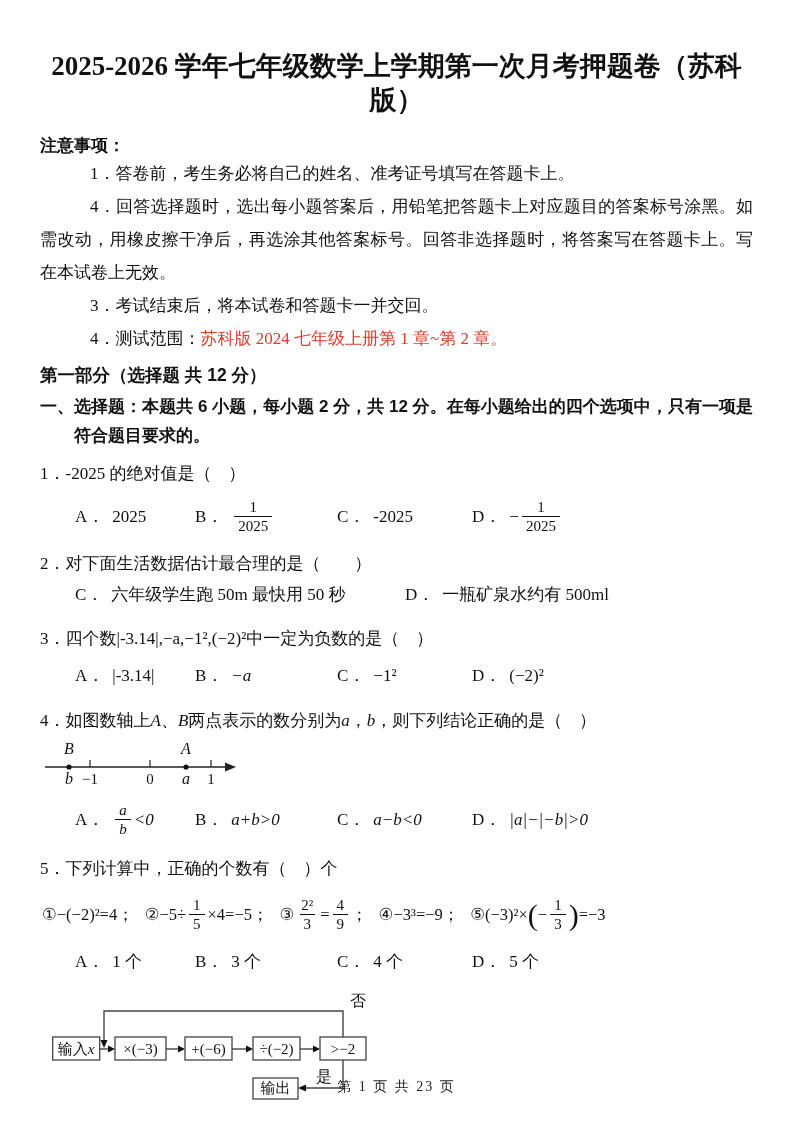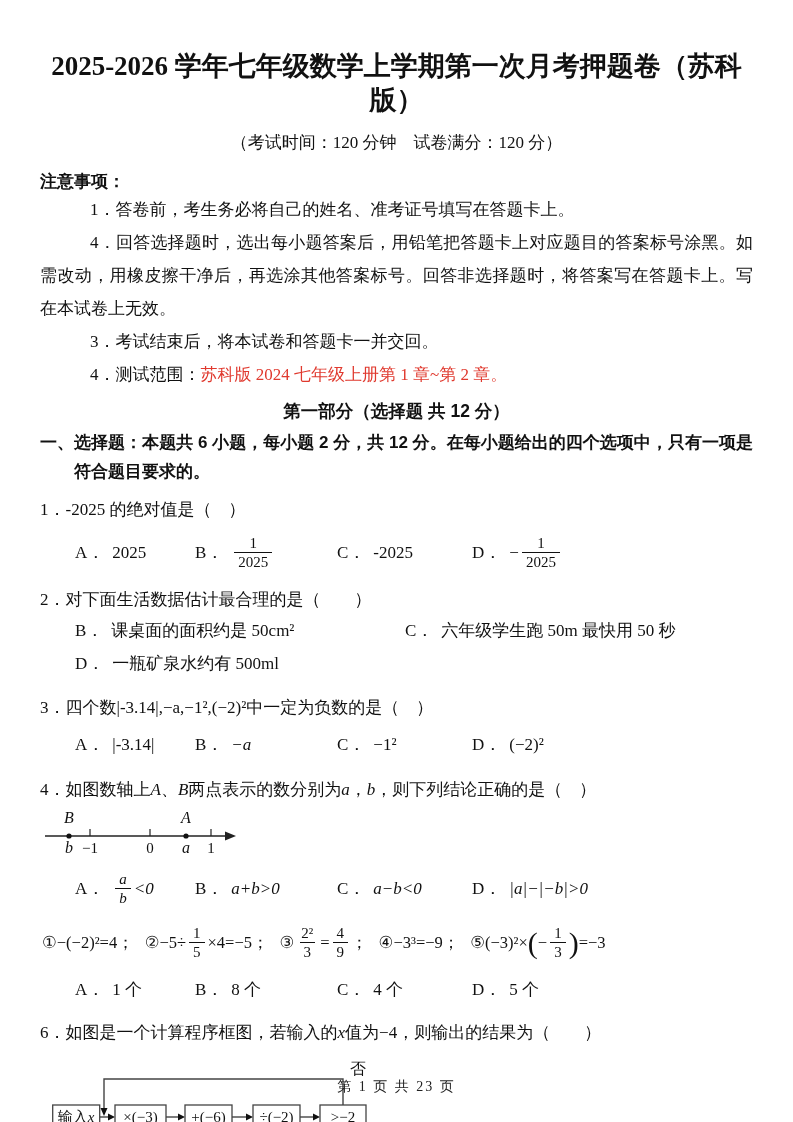--- a/index.html
+++ b/index.html
@@ -15,21 +15,21 @@
     margin:4px 0 0 0;
   }
   .subtitle{text-align:center;margin-top:13px;font-size:17px;}
   .notice-head{
     font-weight:bold;margin-top:16px;font-size:17px;
     font-family:"Liberation Sans","DejaVu Sans",sans-serif;
   }
   .notice{line-height:33px;text-indent:50px;text-align:justify;}
   .red{color:#e0392e;margin-top:44px;}
   .part-head{
-    text-align:center;font-weight:bold;font-size:17.5px;margin-top:8px;
+    text-align:left;font-weight:bold;font-size:17.5px;margin-top:8px;
     font-family:"Liberation Sans","DejaVu Sans",sans-serif;
   }
   .instruction{
     font-weight:bold;font-size:17px;line-height:29px;margin-top:5px;
     padding-left:34px;text-indent:-34px;text-align:justify;
     font-family:"Liberation Sans","DejaVu Sans",sans-serif;
   }
   .question{line-height:29px;margin-top:9px;}
   .opts{display:flex;align-items:center;margin:6px 0 0 35px;min-height:34px;}
   .opts .col{display:flex;align-items:center;}
@@ -56,21 +56,20 @@
     position:absolute;left:0;right:0;bottom:26px;text-align:center;
     font-size:14px;letter-spacing:2px;color:#222;
   }
 </style>
 </head>
 <body>
 
 <div class="page">
 
   <p class="title">2025-2026 学年七年级数学上学期第一次月考押题卷（苏科版）</p>
-  <p class="subtitle">（考试时间：120 分钟　试卷满分：120 分）</p>
 
   <p class="notice-head">注意事项：</p>
   <p class="notice">1．答卷前，考生务必将自己的姓名、准考证号填写在答题卡上。</p>
   <p class="notice">4．回答选择题时，选出每小题答案后，用铅笔把答题卡上对应题目的答案标号涂黑。如需改动，用橡皮擦干净后，再选涂其他答案标号。回答非选择题时，将答案写在答题卡上。写在本试卷上无效。</p>
   <p class="notice">3．考试结束后，将本试卷和答题卡一并交回。</p>
   <p class="notice"><span>4．测试范围：</span><span class="red">苏科版 2024 七年级上册第 1 章~第 2 章。</span></p>
 
   <p class="part-head">第一部分（选择题 共 12 分）</p>
   <p class="instruction">一、选择题：本题共 6 小题，每小题 2 分，共 12 分。在每小题给出的四个选项中，只有一项是符合题目要求的。</p>
 
@@ -98,21 +97,20 @@
         <span class="frac">
           <span class="n">1</span>
           <span class="d">2025</span>
         </span>
       </span>
   </div>
 
   
   <p class="question">2．对下面生活数据估计最合理的是（　　）</p>
   <div class="opts-grid">
-    <span><span class="olabel">B．</span><span>课桌面的面积约是 50cm²</span></span>
     <span><span class="olabel">C．</span><span>六年级学生跑 50m 最快用 50 秒</span></span>
     <span><span class="olabel">D．</span><span>一瓶矿泉水约有 500ml</span></span>
   </div>
 
   
   <p class="question" style="margin-top:13px;"><span>3．四个数</span><span>|-3.14|,−a,−1²,(−2)²</span><span>中一定为负数的是（　）</span></p>
   <div class="opts">
     <span class="col w1">
         <span class="olabel">A．</span>
         <span>|-3.14|</span>
@@ -168,20 +166,21 @@
         <span class="olabel">C．</span>
         <span class="math">a−b&lt;0</span>
       </span>
     <span class="col">
         <span class="olabel">D．</span>
         <span class="math">|a|−|−b|&gt;0</span>
       </span>
   </div>
 
   
+  <p class="question" style="margin-top:12px;">5．下列计算中，正确的个数有（　）个</p>
   <div class="exprs">
     <span class="expr">
         <span>①−(−2)²=4；</span>
       </span>
     <span class="expr">
         <span>②−5÷</span>
         <span class="frac">
           <span class="n">1</span>
           <span class="d">5</span>
         </span>
@@ -215,34 +214,33 @@
         <span>=−3</span>
       </span>
   </div>
   <div class="opts">
     <span class="col w1">
         <span class="olabel">A．</span>
         <span>1 个</span>
       </span>
     <span class="col w2">
         <span class="olabel">B．</span>
-        <span>8 个</span>
+        <span>3 个</span>
       </span>
     <span class="col w3">
         <span class="olabel">C．</span>
         <span>4 个</span>
       </span>
     <span class="col">
         <span class="olabel">D．</span>
         <span>5 个</span>
       </span>
   </div>
 
   
-  <p class="question" style="margin-top:11px;"><span>6．如图是一个计算程序框图，若输入的</span><span class="math">x</span><span>值为−4，则输出的结果为（　　）</span></p>
 
   <svg class="flowfig" width="360" height="126" viewBox="0 0 360 126">
 
     <polyline points="291,55 291,28 52,28 52,59" fill="none" stroke="#444" stroke-width="1.4"></polyline>
     <polygon points="52,65 48.5,57 55.5,57" fill="#111"></polygon>
     <text x="306" y="23" font-size="16" text-anchor="middle">否</text>
 
     <polyline points="291,77 291,105 250,105" fill="none" stroke="#444" stroke-width="1.4"></polyline>
     <polygon points="246,105 254,101.5 254,108.5" fill="#111"></polygon>
     <text x="272" y="99" font-size="16" text-anchor="middle">是</text>

